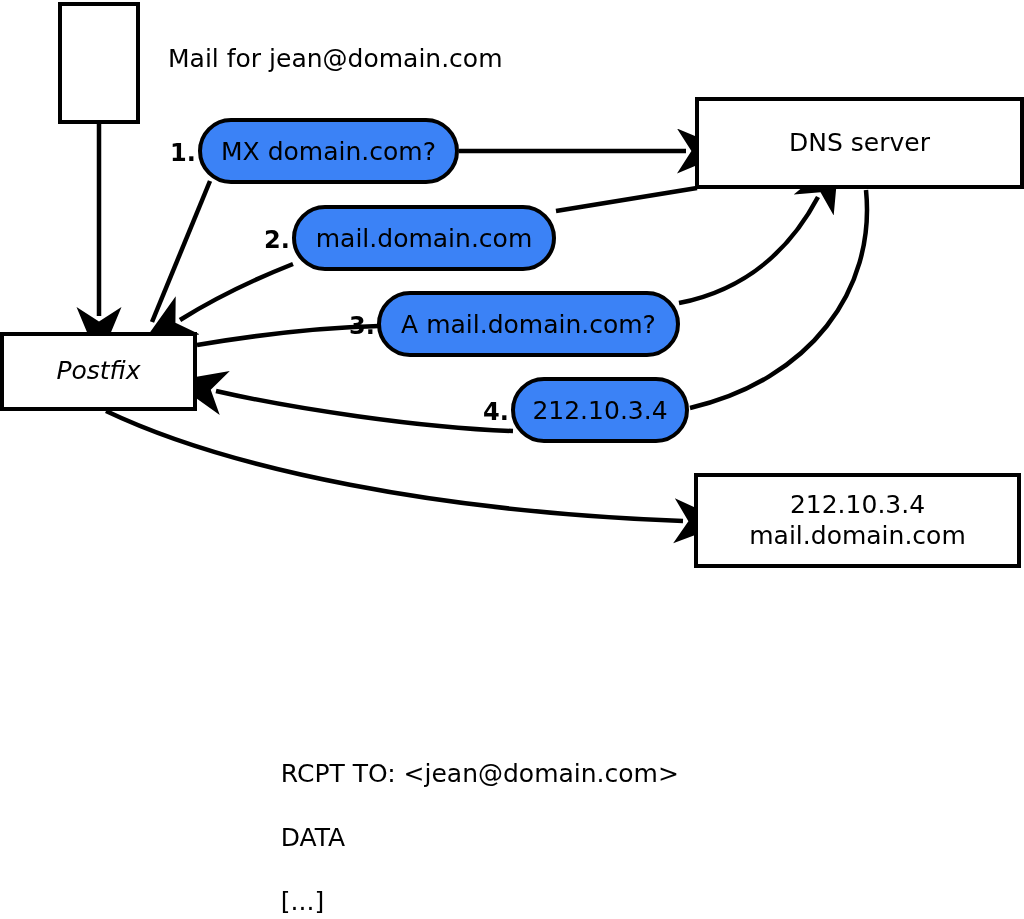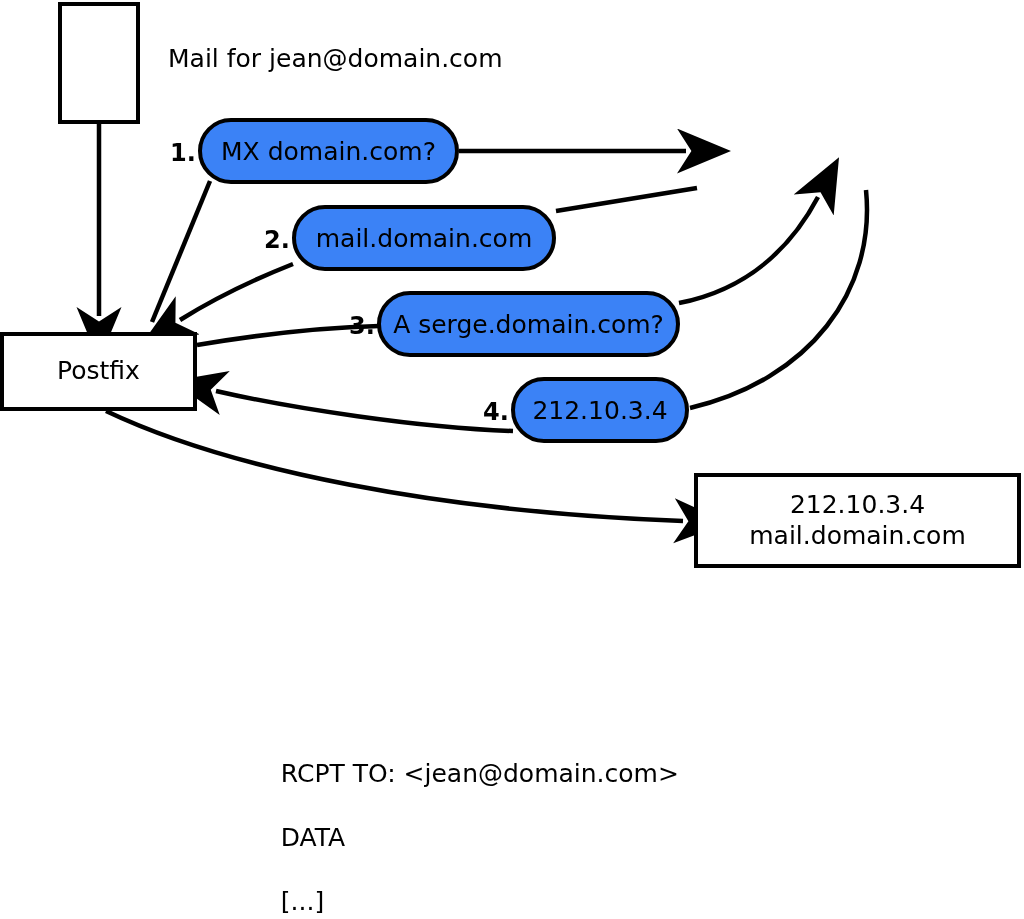--- a/index.html
+++ b/index.html
@@ -118,40 +118,43 @@
       <path d="M513,431 C420,428 290,408 216,391" marker-end="url(#ah)"></path>
 
       <path d="M106,411 C230,470 440,512 683,521" marker-end="url(#ah)"></path>
     </g>
   </svg>
 
   <div class="node-rect" style="left:58px; top:2px; width:82px; height:122px;">
     <span></span>
   </div>
 
-  <div class="node-rect" style="left:0px; top:332px; width:197px; height:79px;">
+  <div class="node-rect" style="left:0px; top:332px; width:197px; height:79px;font-style:italic;">
     <span>Postfix</span>
   </div>
 
+  <div class="node-rect" style="left:695px; top:97px; width:329px; height:92px;">
+    <span>DNS server</span>
+  </div>
 
   <div class="node-rect" style="left:694px; top:473px; width:327px; height:95px; flex-direction:column;">
     <span>212.10.3.4</span>
     <span class="line2">mail.domain.com</span>
   </div>
 
   <div class="bubble" style="left:198px; top:118px; width:261px; height:66px;">
     <span>MX domain.com?</span>
   </div>
 
   <div class="bubble" style="left:292px; top:205px; width:264px; height:66px;">
     <span>mail.domain.com</span>
   </div>
 
   <div class="bubble" style="left:377px; top:291px; width:303px; height:66px;">
-    <span>A serge.domain.com?</span>
+    <span>A mail.domain.com?</span>
   </div>
 
   <div class="bubble" style="left:511px; top:377px; width:178px; height:66px;">
     <span>212.10.3.4</span>
   </div>
 
   <div class="step-num" style="left:170px; top:139px;">1.</div>
   <div class="step-num" style="left:264px; top:226px;">2.</div>
   <div class="step-num" style="left:349px; top:312px;">3.</div>
   <div class="step-num" style="left:483px; top:398px;">4.</div>

